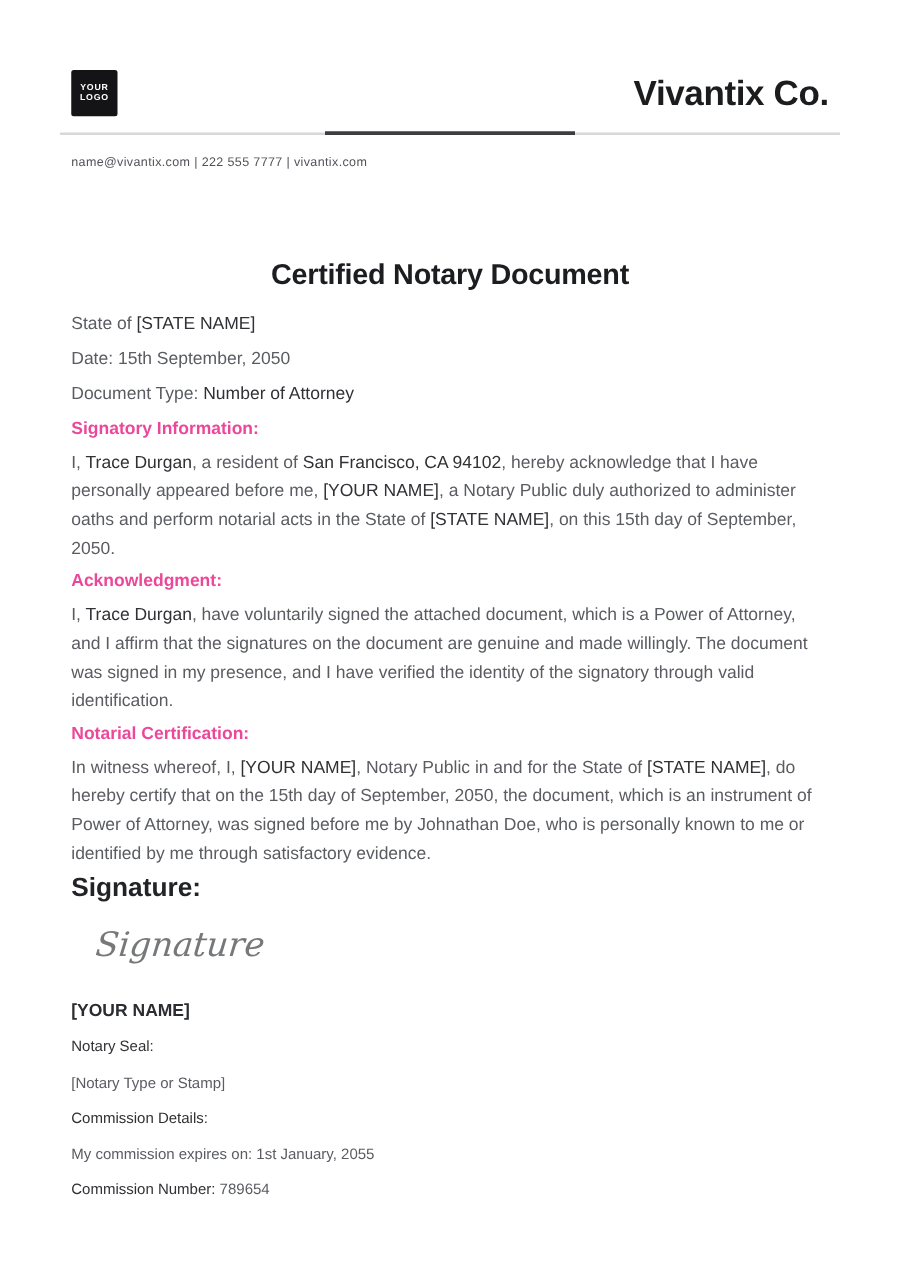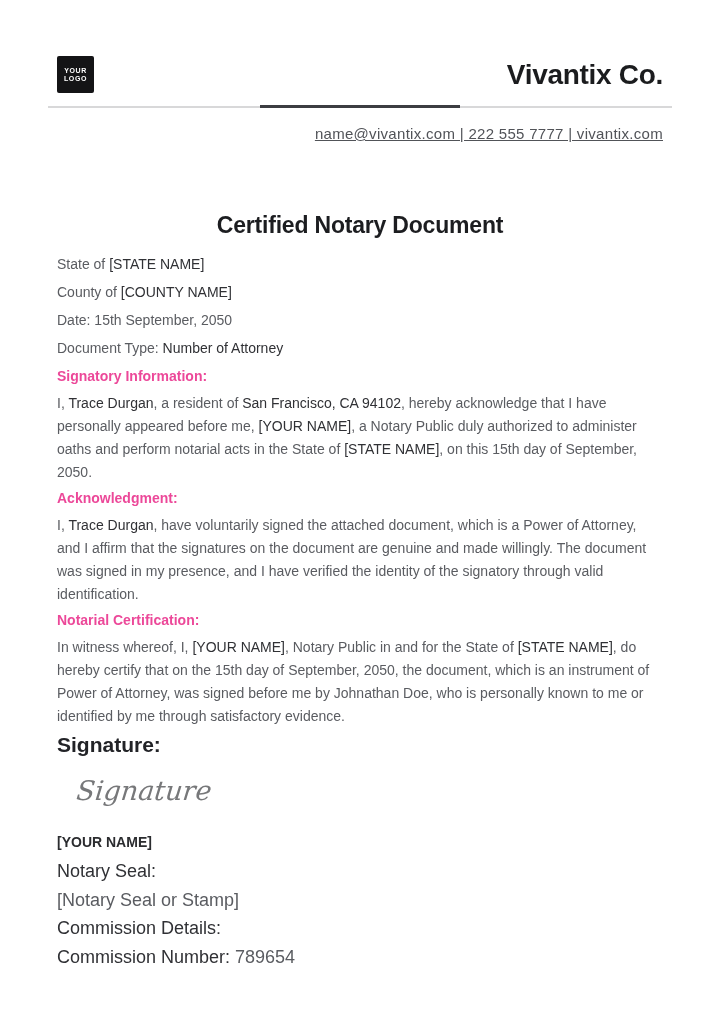--- a/index.html
+++ b/index.html
@@ -56,25 +56,24 @@
     position: absolute;
     top: 0;
     left: 50%;
     transform: translateX(-50%);
     width: 200px;
     height: 3px;
     background: #3c3d41;
   }
   .contact {
     margin-top: 17px;
-    text-align: right;
-    font-size: 15px;
+    text-align: left;
+    font-size: 10px;
     letter-spacing: 0.3px;
     color: #515358;
-    text-decoration: underline;
   }
 
   
   .doc-title {
     margin-top: 70px;
     text-align: center;
     font-size: 23px;
     font-weight: 700;
     color: #1c1d20;
     letter-spacing: -0.2px;
@@ -121,21 +120,21 @@
   }
   .sig-name {
     margin-top: 28px;
     font-size: 14px;
     line-height: 17px;
     font-weight: 700;
     color: #2b2c2f;
   }
   .notary-block { margin-top: 12px; }
   .notary-line {
-    font-size: 18px;
+    font-size: 12px;
     line-height: 17px;
     margin-bottom: 11.5px;
     color: #5a5c61;
   }
 </style>
 </head>
 <body>
 
 <div class="page">
 
@@ -151,21 +150,20 @@
     <div class="light"></div>
     <div class="dark"></div>
   </div>
 
   <div class="contact">name@vivantix.com | 222 555 7777 | vivantix.com</div>
 
   <h1 class="doc-title">Certified Notary Document</h1>
 
   <div class="meta-block">
     <div class="meta-line"><span>State of </span><span class="b">[STATE NAME]</span></div>
-    <div class="meta-line"><span>County of </span><span class="b">[COUNTY NAME]</span></div>
     <div class="meta-line"><span>Date: 15th September, 2050</span></div>
     <div class="meta-line"><span>Document Type: </span><span class="b">Number of Attorney</span></div>
   </div>
 
   <div>
     <div class="section-heading">Signatory Information:</div>
     <p class="para"><span>I, </span><span class="b">Trace Durgan</span><span>, a resident of </span><span class="b">San Francisco, CA 94102</span><span>, hereby acknowledge that I have personally appeared before me, </span><span class="b">[YOUR NAME]</span><span>, a Notary Public duly authorized to administer oaths and perform notarial acts in the State of </span><span class="b">[STATE NAME]</span><span>, on this 15th day of September, 2050.</span></p>
   </div>
 
   <div>
@@ -179,18 +177,19 @@
   </div>
 
   <div>
     <div class="sig-heading">Signature:</div>
     <div class="sig-script">Signature</div>
     <div class="sig-name">[YOUR NAME]</div>
   </div>
 
   <div class="notary-block">
     <div class="notary-line"><span class="b">Notary Seal:</span></div>
-    <div class="notary-line"><span>[Notary Seal or Stamp]</span></div>
+    <div class="notary-line"><span>[Notary Type or Stamp]</span></div>
     <div class="notary-line"><span class="b">Commission Details:</span></div>
+    <div class="notary-line"><span>My commission expires on: 1st January, 2055</span></div>
     <div class="notary-line"><span class="b">Commission Number:</span><span> 789654</span></div>
   </div>
 
 </div>
 
 </body></html>

